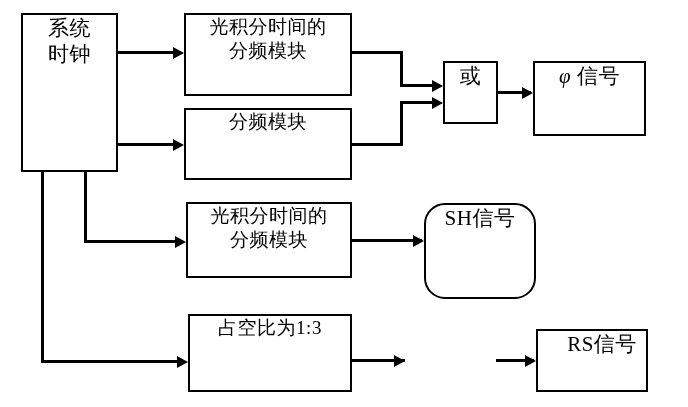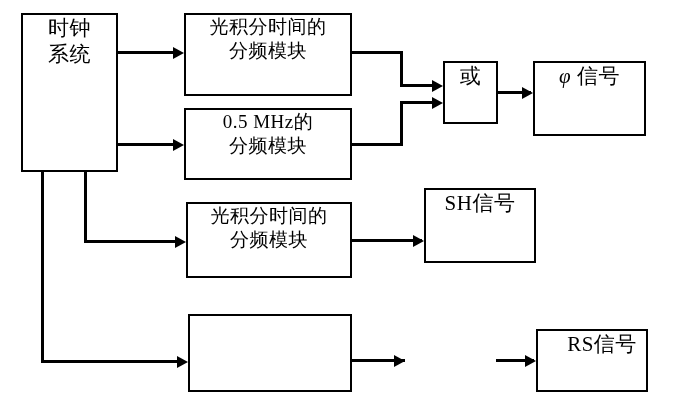--- a/index.html
+++ b/index.html
@@ -94,52 +94,52 @@
   <div class="wire h" style="left:351px; top:239px; width:71px;"></div>
   <div class="arrow" style="left:413px; top:234.5px;"></div>
 
   <div class="wire h" style="left:351px; top:359px; width:54px;"></div>
   <div class="arrow" style="left:394px; top:354.5px;"></div>
 
   <div class="wire h" style="left:496px; top:359px; width:38px;"></div>
   <div class="arrow" style="left:525px; top:354.5px;"></div>
 
   <div class="box t-lg" style="left:21px; top:13px; width:97px; height:159px;">
+    <span class="ln">系统</span>
     <span class="ln">时钟</span>
-    <span class="ln">系统</span>
   </div>
 
   <div class="box t-md" style="left:184px; top:13px; width:168px; height:83px;">
     <span class="ln">光积分时间的</span>
     <span class="ln">分频模块</span>
   </div>
 
   <div class="box t-md" style="left:184px; top:108px; width:168px; height:72px;">
-    <span class="ln">0.5 MHz的</span>
     <span class="ln">分频模块</span>
   </div>
 
   <div class="box t-lg" style="left:443px; top:61px; width:55px; height:63px;">
     <span class="ln">或</span>
   </div>
 
   <div class="box t-lg" style="left:533px; top:61px; width:113px; height:75px;">
     <span class="ln"><span class="phi">φ</span>&nbsp;<span>信号</span></span>
   </div>
 
   <div class="box t-md" style="left:186px; top:202px; width:166px; height:76px;">
     <span class="ln">光积分时间的</span>
     <span class="ln">分频模块</span>
   </div>
 
-  <div class="box t-lg" style="left:424px; top:188px; width:112px; height:75px;">
+  <div class="box t-lg" style="left:424px; top:203px; width:112px; height:96px;border-radius:21px;">
     <span class="ln">SH信号</span>
   </div>
 
   <div class="box t-md" style="left:188px; top:314px; width:164px; height:78px;">
+    <span class="ln">占空比为1:3</span>
   </div>
 
 
   <div class="box t-lg" style="left:536px; top:329px; width:112px; height:63px;padding-left:20px;">
     <span class="ln">RS信号</span>
   </div>
 
 </div>
 
 </body></html>

